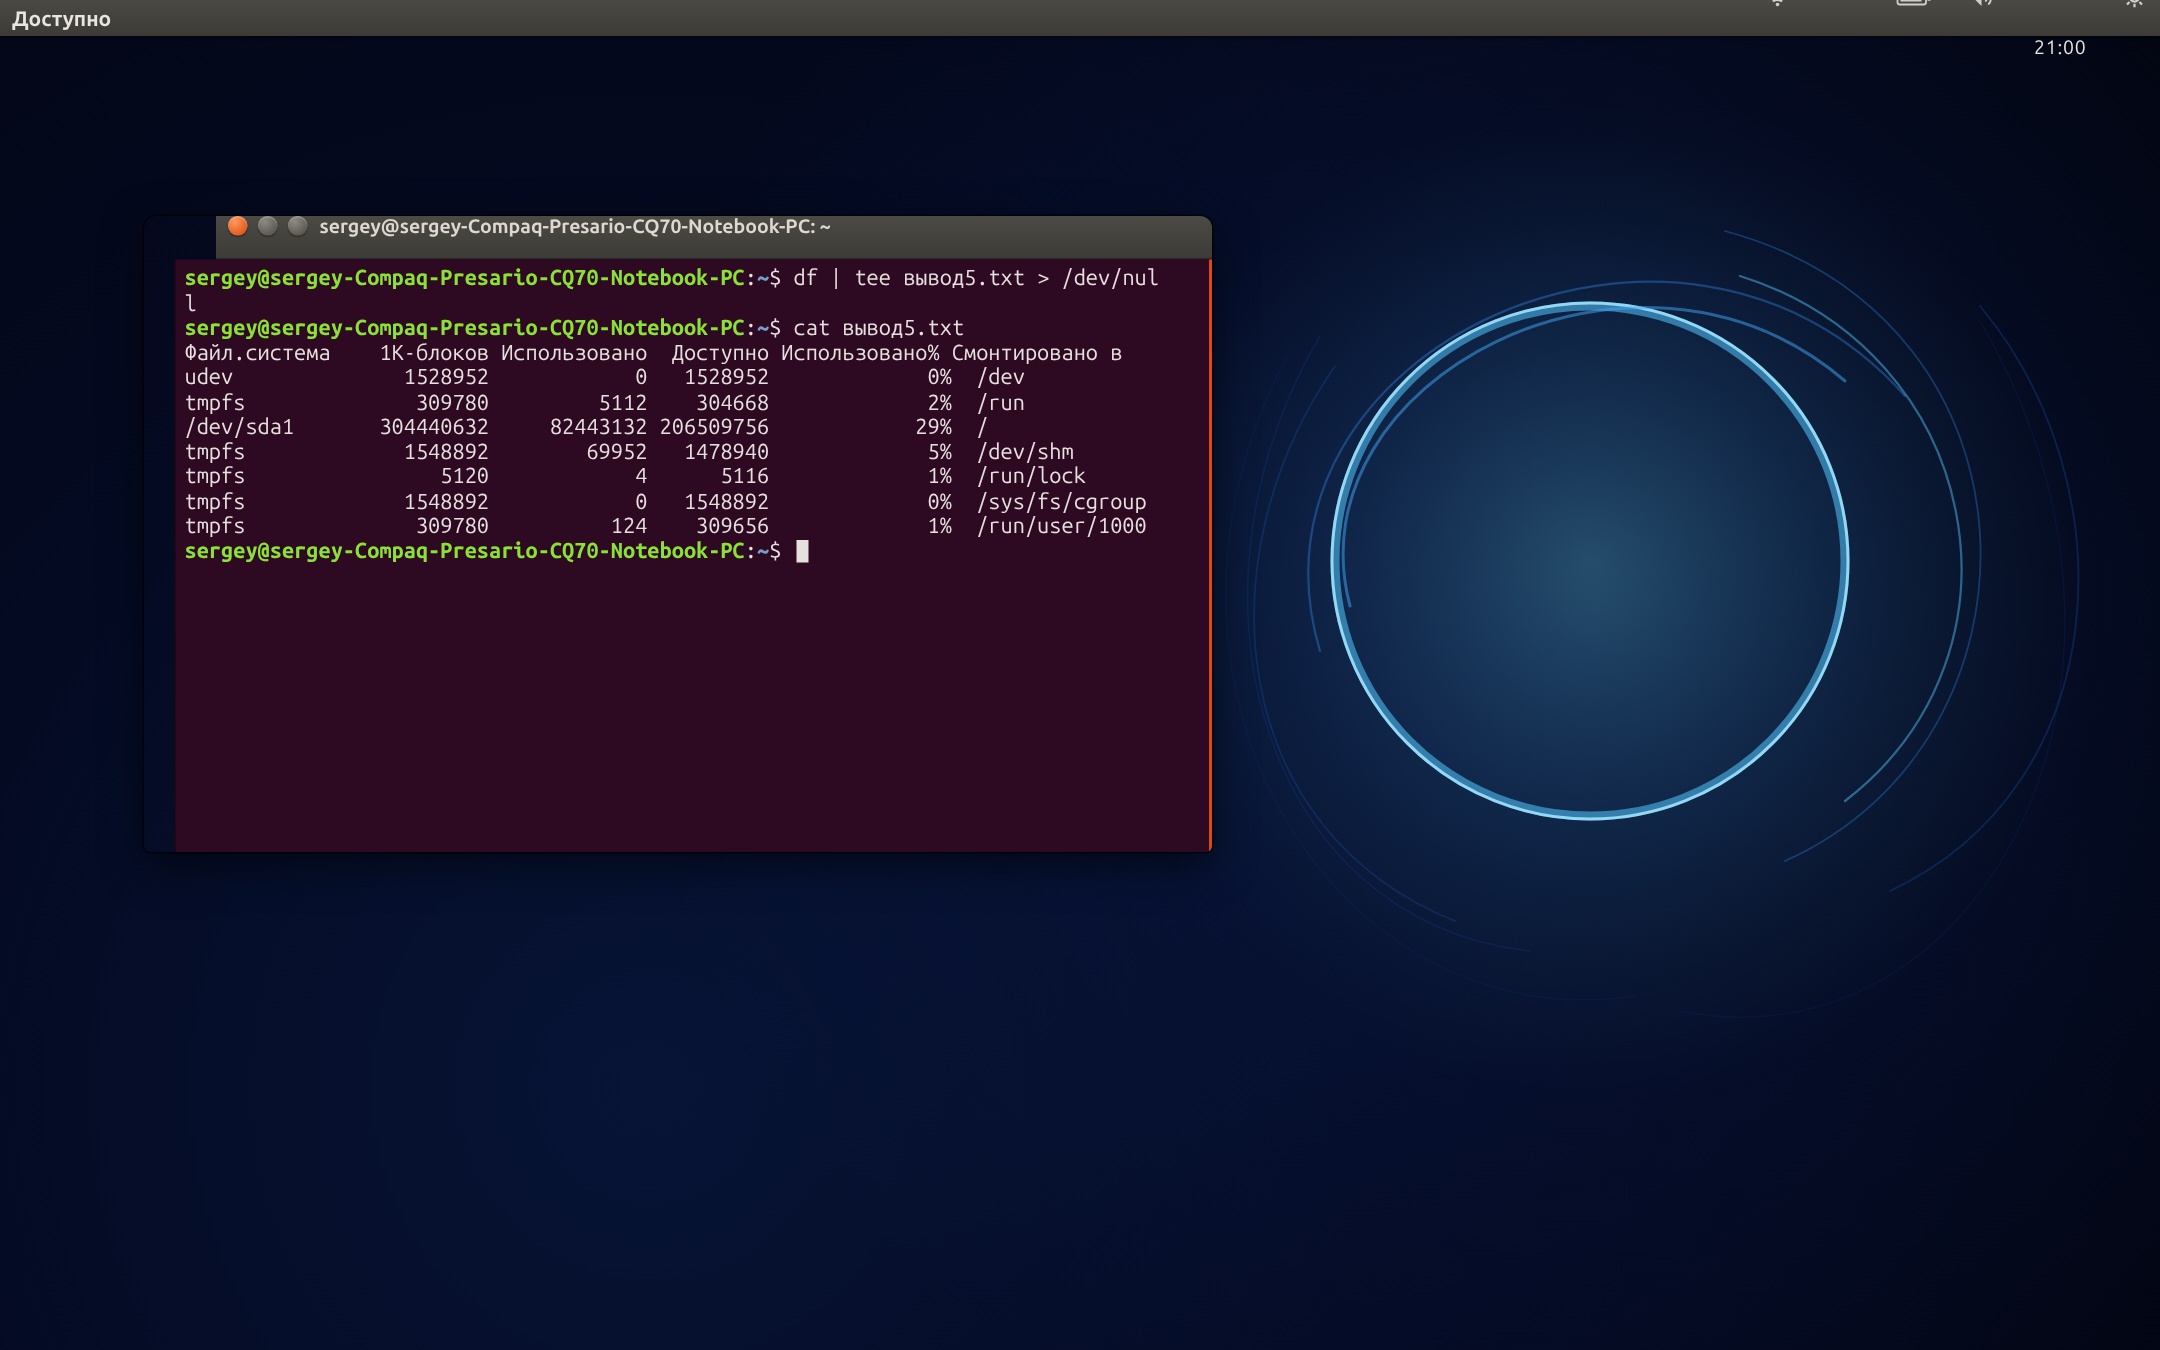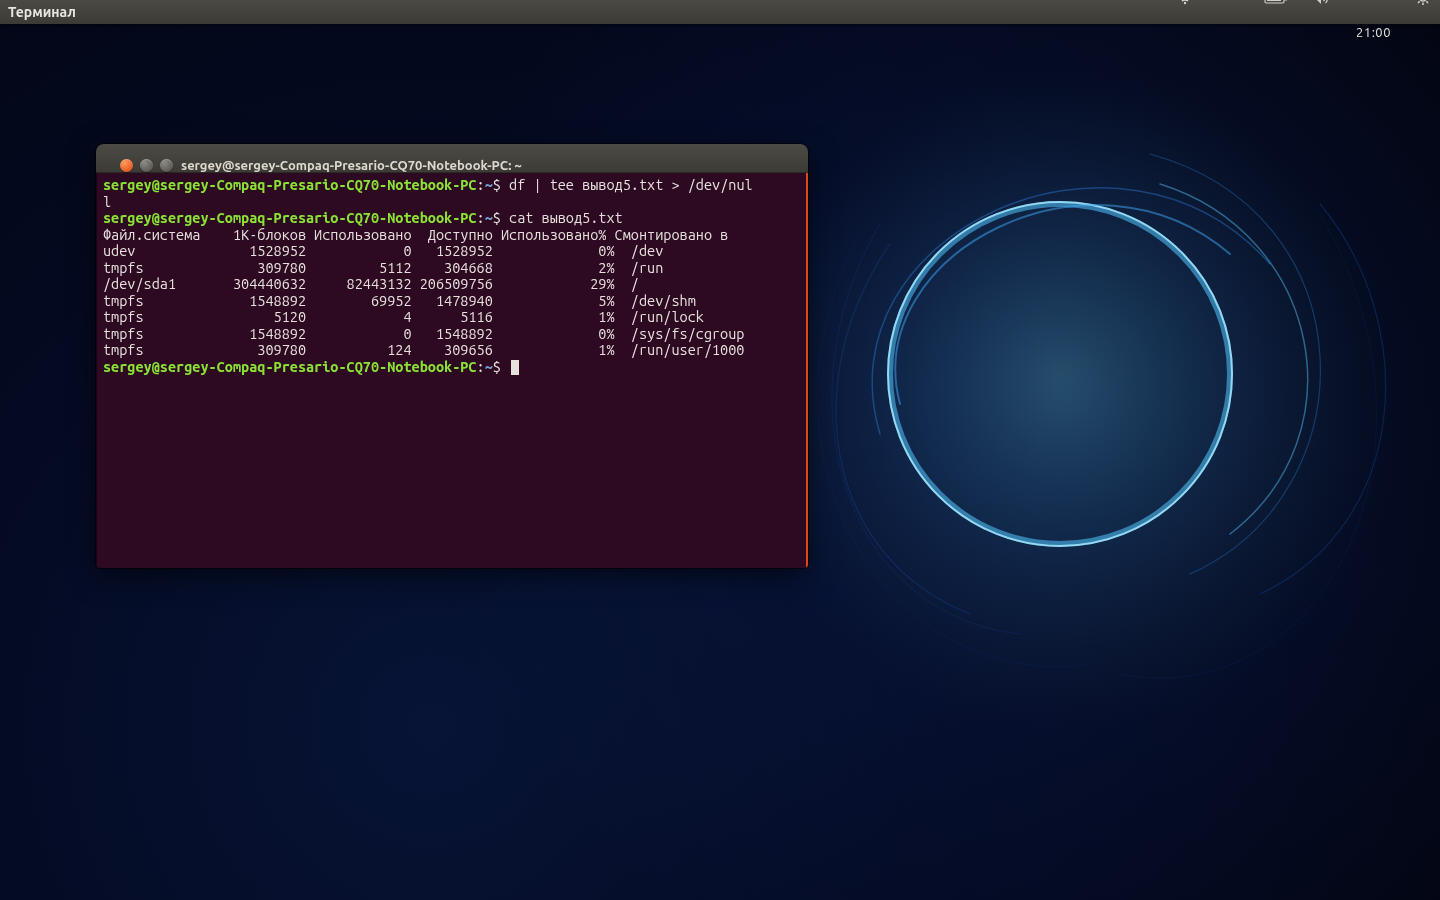--- a/index.html
+++ b/index.html
@@ -80,27 +80,28 @@
     border-radius: 8px 8px 4px 4px;
     box-shadow: 0 8px 28px rgba(0,0,0,.55), 0 0 0 1px rgba(0,0,0,.6);
     overflow: hidden;
     display: flex;
     flex-direction: column;
   }
   .titlebar {
     height: 28px;
     background: linear-gradient(to bottom, #4c4a44 0%, #3d3b36 100%);
     display: flex;
-    align-items: flex-end;
-    padding: 0 24px;
+    align-items: flex-start;
+    padding: 0 8px;
     gap: 8px;
     color: #ddd9cf;
     font-size: 13px;
     font-weight: bold;
     border-bottom: 1px solid #2a2926;
+    margin-left: 48px;
   }
   .win-btns { display: flex; gap: 7px; }
   .win-btn {
     width: 13px; height: 13px;
     border-radius: 50%;
     box-shadow: inset 0 1px 1px rgba(255,255,255,.3), 0 1px 1px rgba(0,0,0,.4);
   }
   .win-close    { background: radial-gradient(circle at 35% 30%, #ff9a5a, #e35d24 70%); }
   .win-minimize { background: radial-gradient(circle at 35% 30%, #8d8a83, #5e5b55 70%); }
   .win-maximize { background: radial-gradient(circle at 35% 30%, #8d8a83, #5e5b55 70%); }
@@ -110,37 +111,38 @@
     background: #2e0922;
     padding: 4px 6px;
     font-family: "Ubuntu Mono", "DejaVu Sans Mono", Menlo, Consolas, monospace;
     font-size: 14.5px;
     line-height: 16.5px;
     color: #e6e1dc;
     white-space: pre;
     border-left: 1px solid #1a0413;
     border-right: 2px solid #dd4814;
     overflow: hidden;
+    margin-left: 20px;
   }
   .pr-user { color: #8ae234; font-weight: bold; }
   .pr-sep  { color: #e6e1dc; }
   .pr-path { color: #729fcf; font-weight: bold; }
   .cursor {
     display: inline-block;
     width: 8px; height: 15px;
     background: #e6e1dc;
     vertical-align: text-bottom;
     margin-left: 2px;
   }
 </style>
 </head>
 <body>
 
 <div class="top-panel">
-  <div class="left">Терминал</div>
+  <div class="left">Доступно</div>
   <div class="right">
     <span class="tray-icon">
       <svg width="18" height="14" viewBox="0 0 18 14">
         <path d="M1 4 C5 0 13 0 17 4" stroke="#dfded7" stroke-width="1.5" fill="none"></path>
         <path d="M3.5 7 C6 4.5 12 4.5 14.5 7" stroke="#dfded7" stroke-width="1.5" fill="none"></path>
         <path d="M6 10 C7.5 8.5 10.5 8.5 12 10" stroke="#dfded7" stroke-width="1.5" fill="none"></path>
         <circle cx="9" cy="12" r="1.2" fill="#dfded7"></circle>
       </svg>
     </span>
     <span class="kb-indicator">Ru</span>

